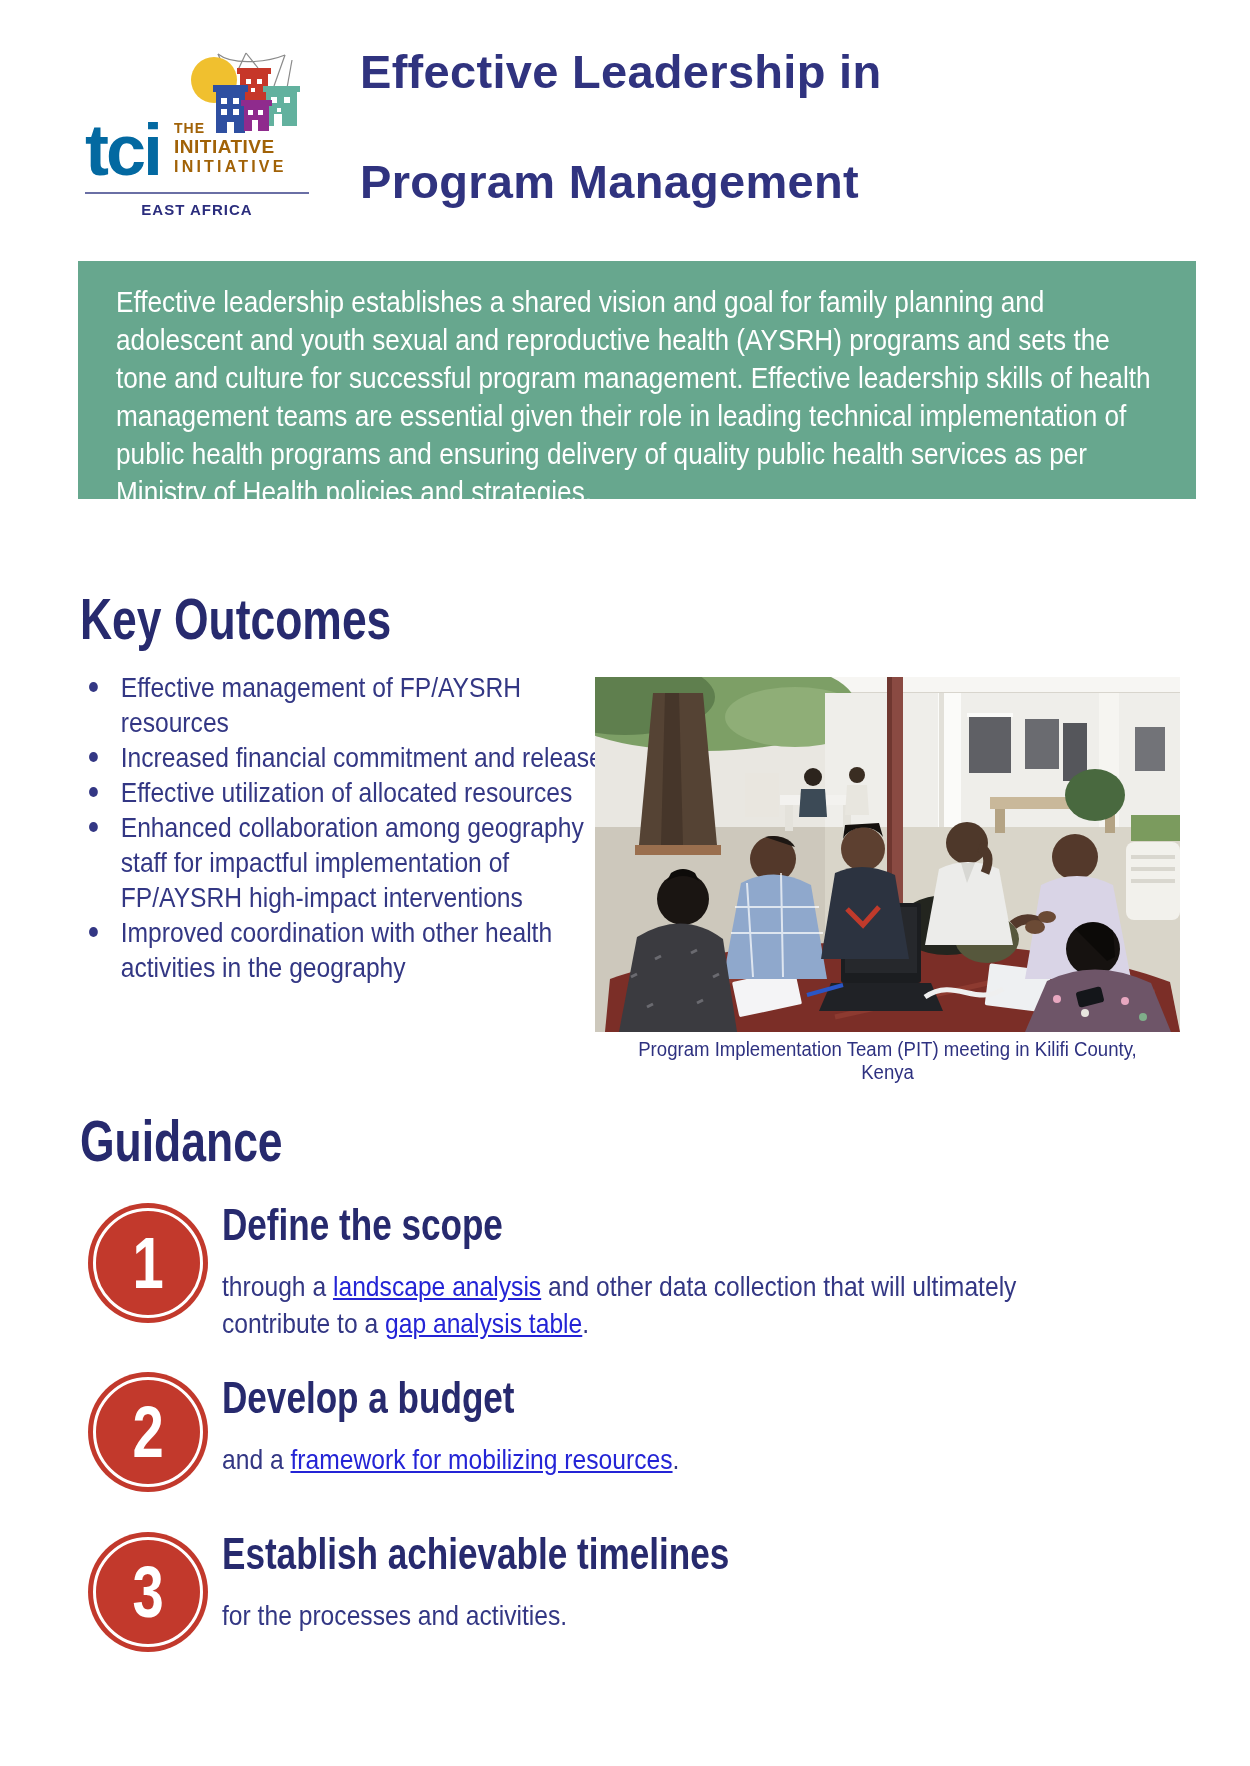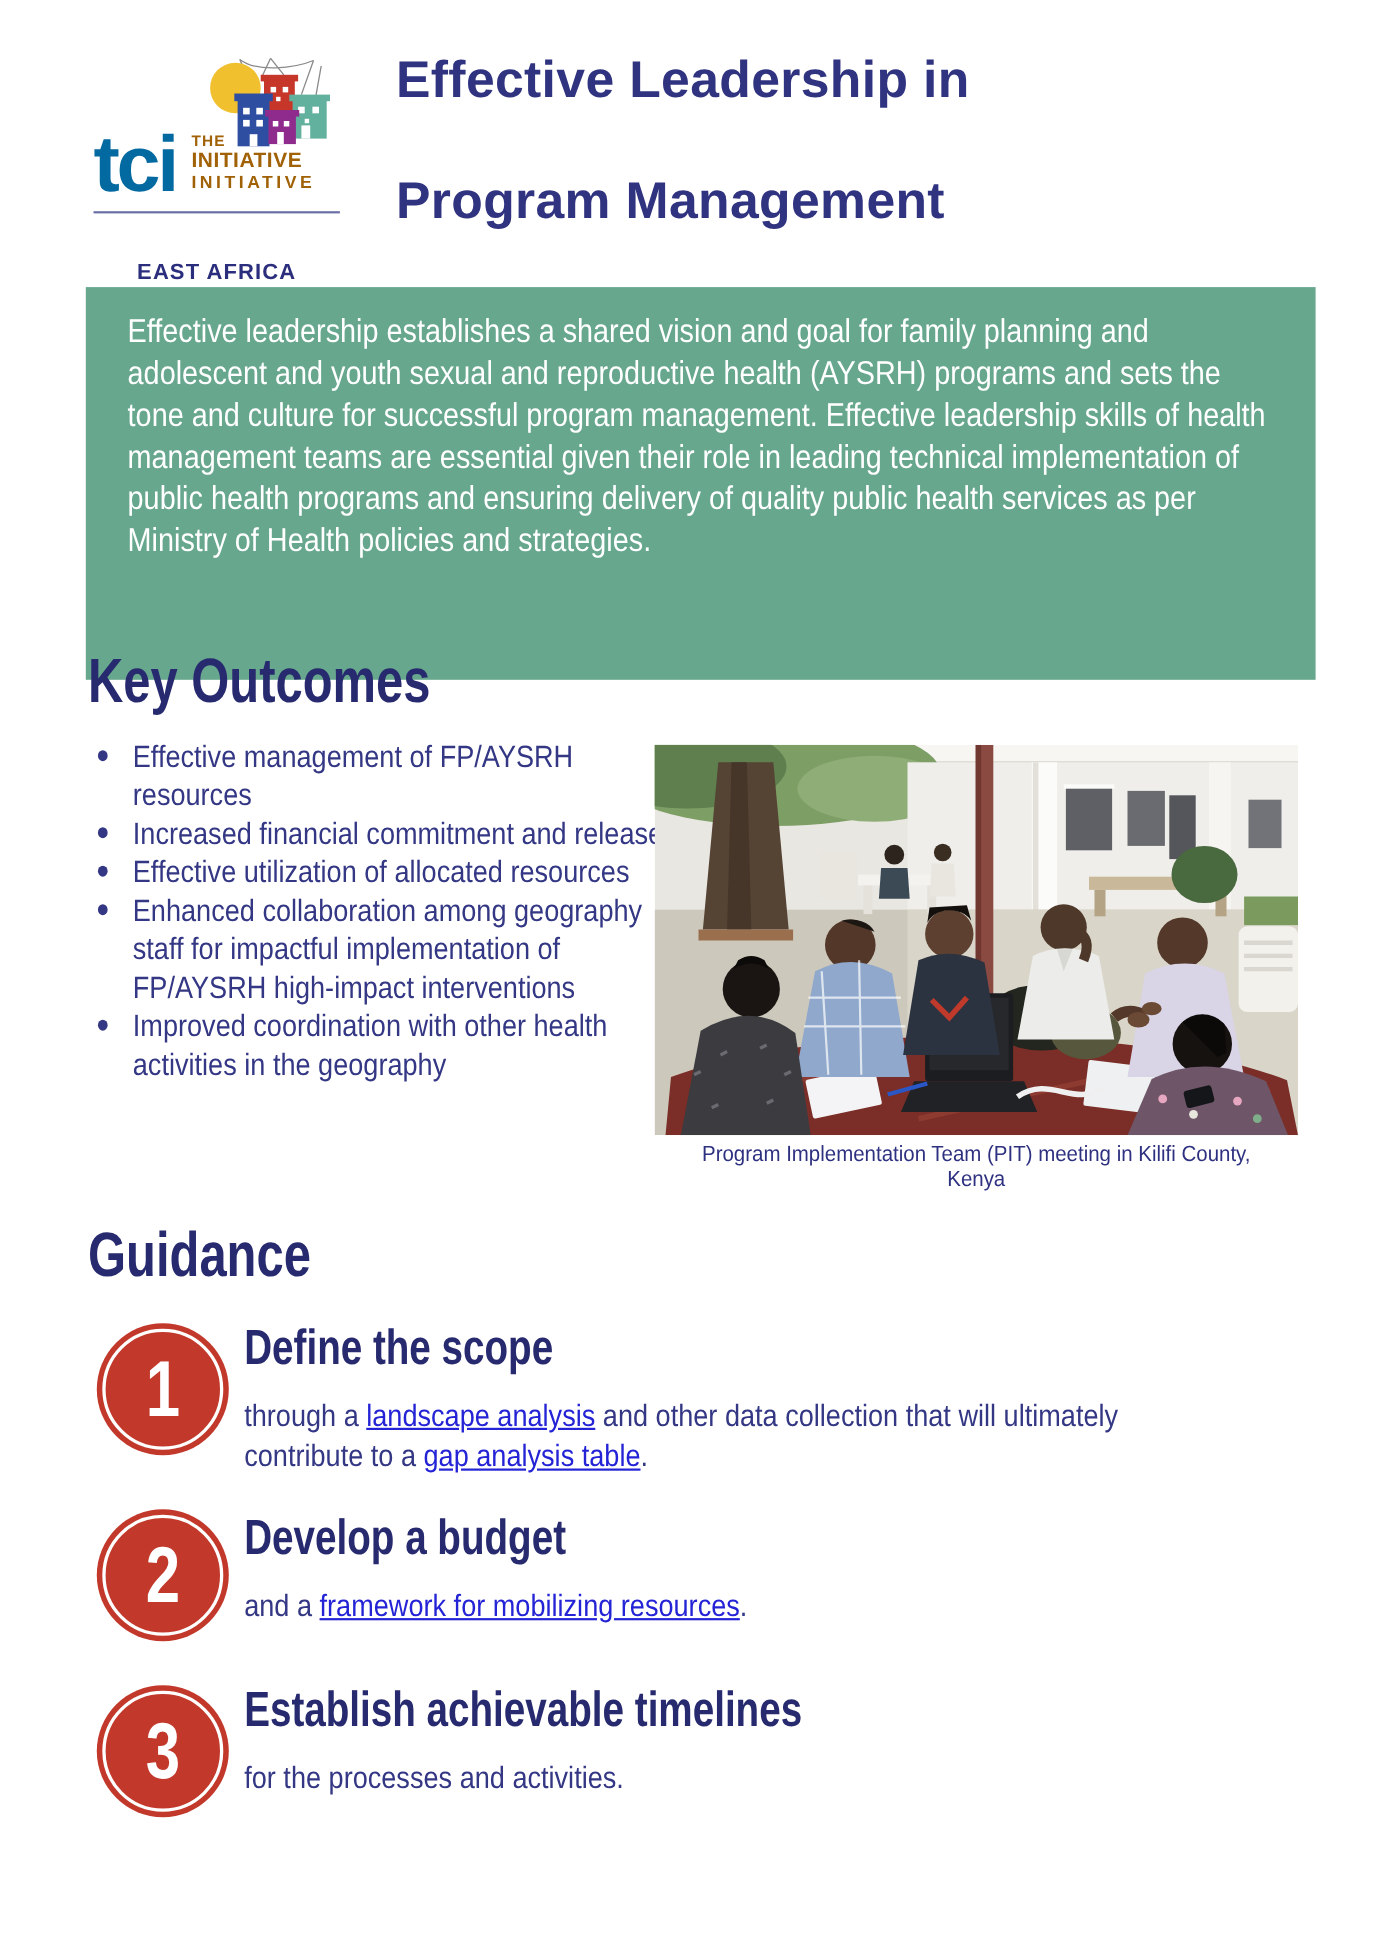--- a/index.html
+++ b/index.html
@@ -11,28 +11,28 @@
   .logo { position:absolute; left:85px; top:40px; width:230px; height:190px; }
   .logo-art { position:absolute; left:103px; top:12px; width:112px; height:90px; }
   .tci { position:absolute; left:0; top:74px; font-size:72px; font-weight:800; letter-spacing:-3px;
          color:#0369a1; line-height:1; }
   .stack { position:absolute; left:89px; top:80px; color:#a16207; }
   .stack .the   { font-size:14px; font-weight:600; letter-spacing:1px; line-height:16px; }
   .stack .chal  { font-size:19px; font-weight:800; letter-spacing:0.5px; line-height:21px; }
   .stack .init  { font-size:16px; font-weight:700; letter-spacing:3.2px; line-height:19px; }
   .logo-rule { position:absolute; left:0; top:152px; width:224px; height:2px; background:#6a6fa5; }
   .region { position:absolute; left:0; top:161px; width:224px; text-align:center;
-            font-size:20px; font-weight:700; letter-spacing:1px; color:#2B2D7D;margin-top:36px; }
+            font-size:15px; font-weight:700; letter-spacing:1px; color:#2B2D7D; }
 
   
   .title { position:absolute; left:348px; top:44px; color:#30337f; font-size:47px;
            font-weight:600; line-height:55px; letter-spacing:0.3px;margin-left:12px; }
 
   
-  .intro { position:absolute; left:78px; top:261px; width:1118px; height:357px; background:#67A78E; }
+  .intro { position:absolute; left:78px; top:261px; width:1118px; height:238px; background:#67A78E; }
   .intro p { position:absolute; left:38px; top:22px; width:1190px; color:#ffffff;
              font-size:30px; line-height:38px; transform:scaleX(0.873); transform-origin:left top; }
 
   
   .h-cond { display:inline-block; font-weight:800; color:#272A6E; transform:scaleX(0.78);
             transform-origin:left top; white-space:nowrap; line-height:1.05; }
   .ko-head { position:absolute; left:80px; top:590px; font-size:57px; }
   .gd-head { position:absolute; left:80px; top:1112px; font-size:57px; }
 
   

